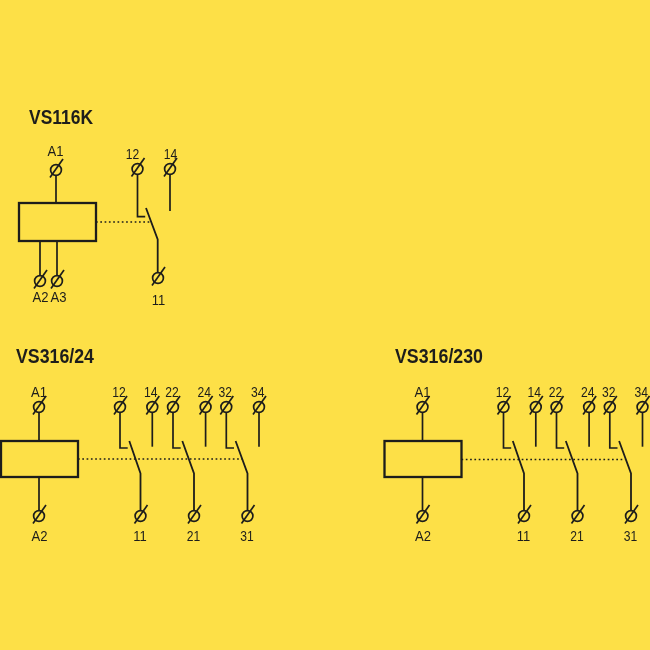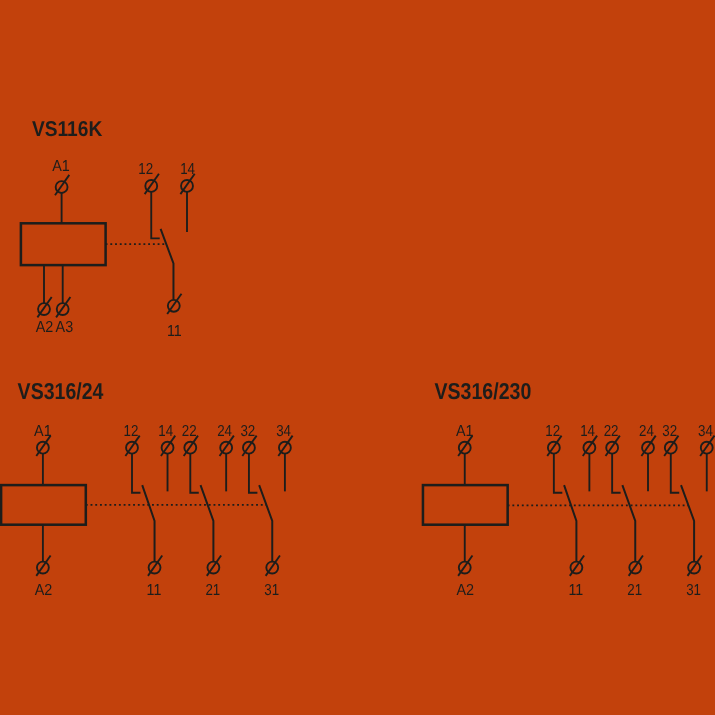--- a/index.html
+++ b/index.html
@@ -1,16 +1,16 @@
 <!DOCTYPE html>
 <html><head>
 <meta charset="utf-8">
 <style>
   html,body{margin:0;padding:0;background:#ffffff;}
-  .canvas{position:relative;width:650px;height:650px;background:#c2410c;overflow:hidden;}
+  .canvas{position:relative;width:650px;height:650px;background:#fde047;overflow:hidden;}
   svg text{
     fill:var(--ink,#1d1d1b);
     font-family:"Liberation Sans","DejaVu Sans",sans-serif;
   }
   .lbl{font-size:14.5px;}
   .title{font-size:21px;font-weight:700;}
   .title-sm{font-size:19.5px;font-weight:700;}
   .wire{stroke:var(--ink,#1d1d1b);stroke-width:1.7;fill:none;}
   .blade{stroke:var(--ink,#1d1d1b);stroke-width:1.8;fill:none;stroke-linejoin:miter;}
   .coil{stroke:var(--ink,#1d1d1b);stroke-width:2.3;fill:none;}

